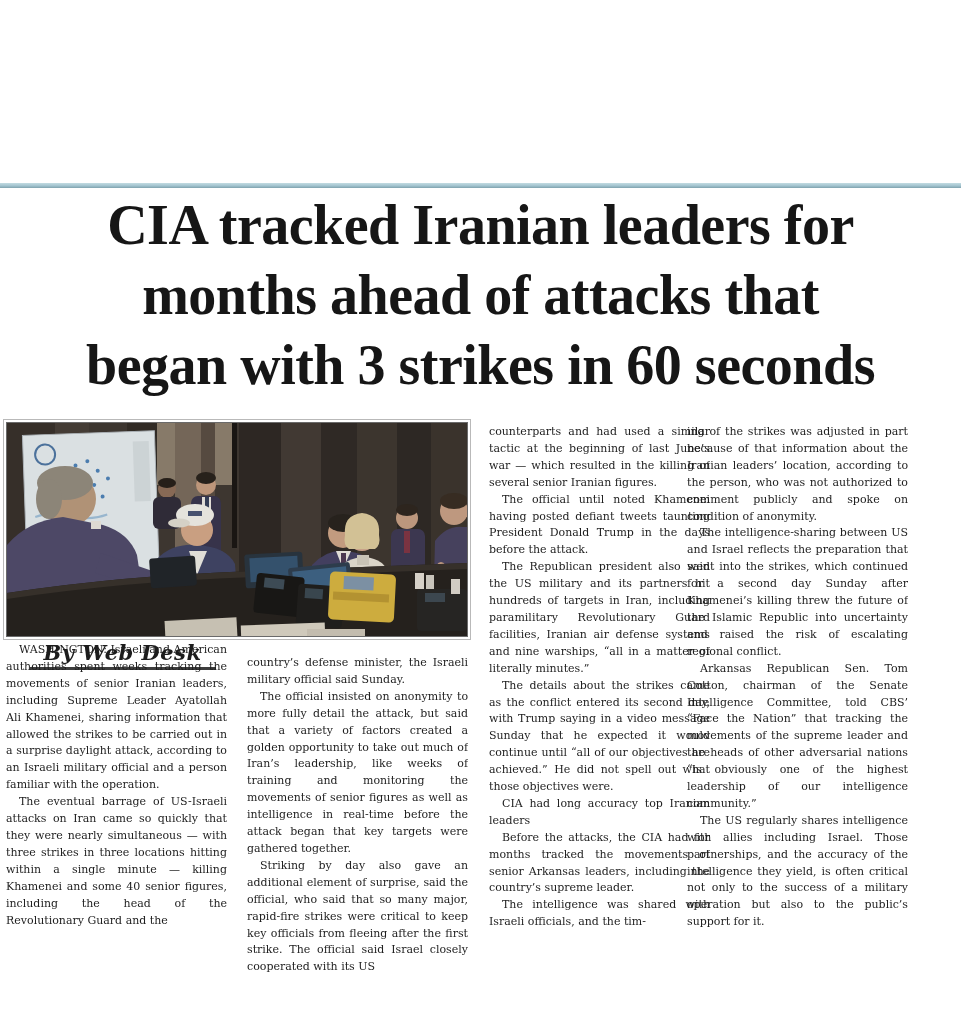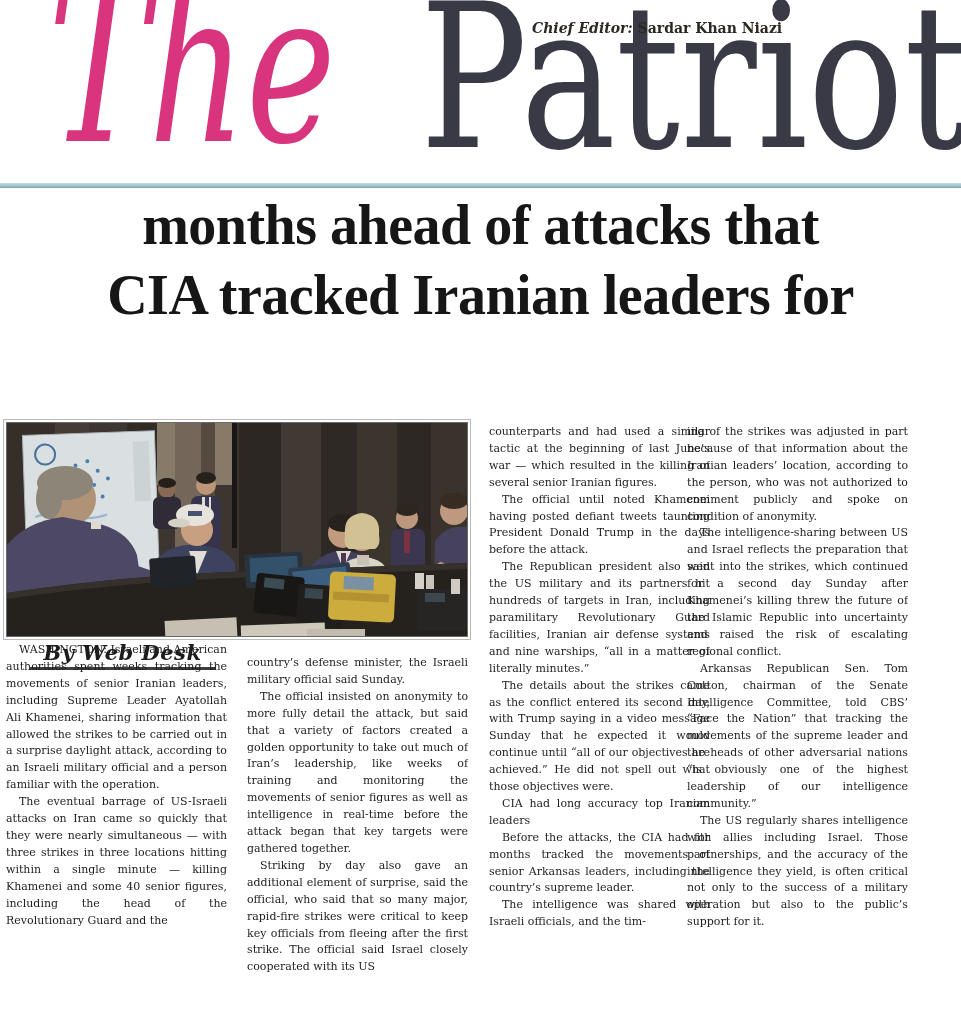--- a/index.html
+++ b/index.html
@@ -72,32 +72,26 @@
   .col-3{left:489px;top:424px;height:600px;}
   .col-4{left:687px;top:424px;height:600px;}
   .col p{margin:0;text-indent:13px;}
   .col p.noindent{text-indent:0;}
 </style>
 </head>
 <body>
 
 <div class="page">
 
-  <div class="masthead">
-    <div class="word-the">The</div>
-    <div class="word-patriot">Patriot</div>
-    <div class="chief-editor">
-      <span class="lbl">Chief Editor:</span><span>Sardar Khan Niazi</span>
-    </div>
-  </div>
   <div class="masthead-divider"></div>
 
   <div class="headline">
+    <div>CIA tracked Iranian leaders for</div>
     <div>months ahead of attacks that</div>
-    <div>CIA tracked Iranian leaders for</div>
+    <div>began with 3 strikes in 60 seconds</div>
   </div>
 
   <div class="photo">
     <svg viewBox="0 0 460 213" preserveAspectRatio="none">
 
       <g>
         <rect x="0" y="0" width="460" height="213" fill="#3b332e"></rect>
         <rect x="0" y="0" width="48" height="213" fill="#332c27"></rect>
         <rect x="48" y="0" width="34" height="213" fill="#423a33"></rect>
         <rect x="120" y="0" width="30" height="213" fill="#2e2823"></rect>

